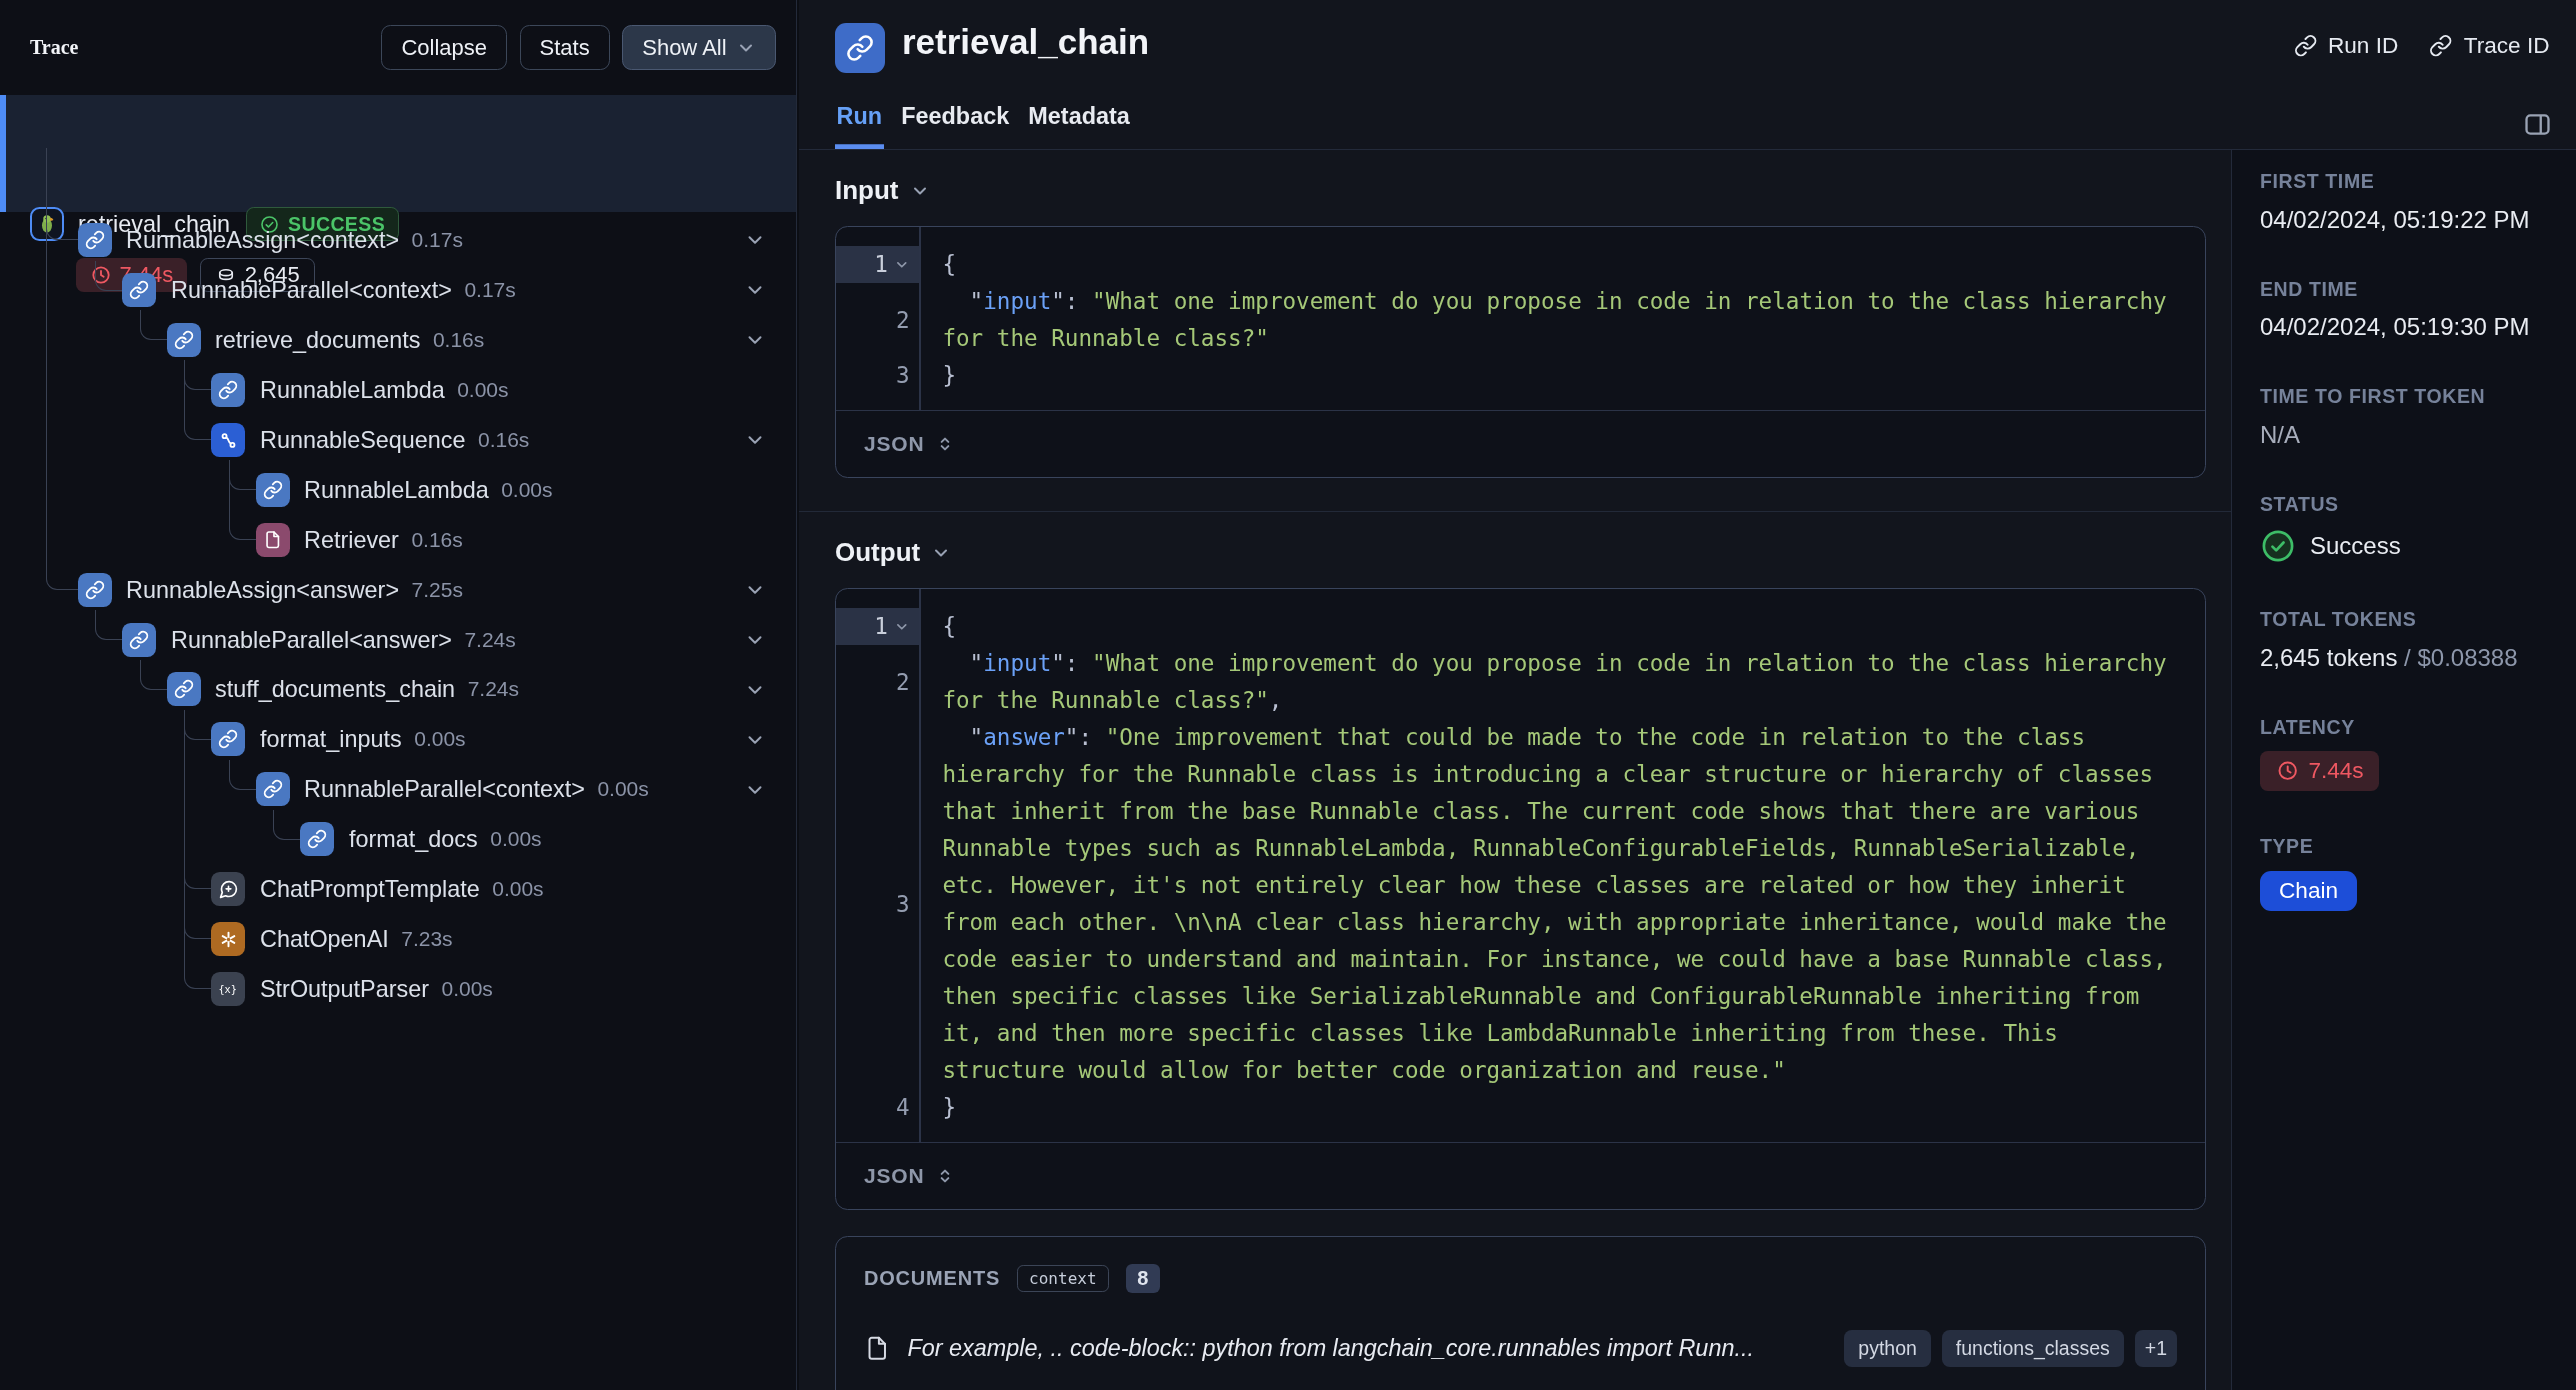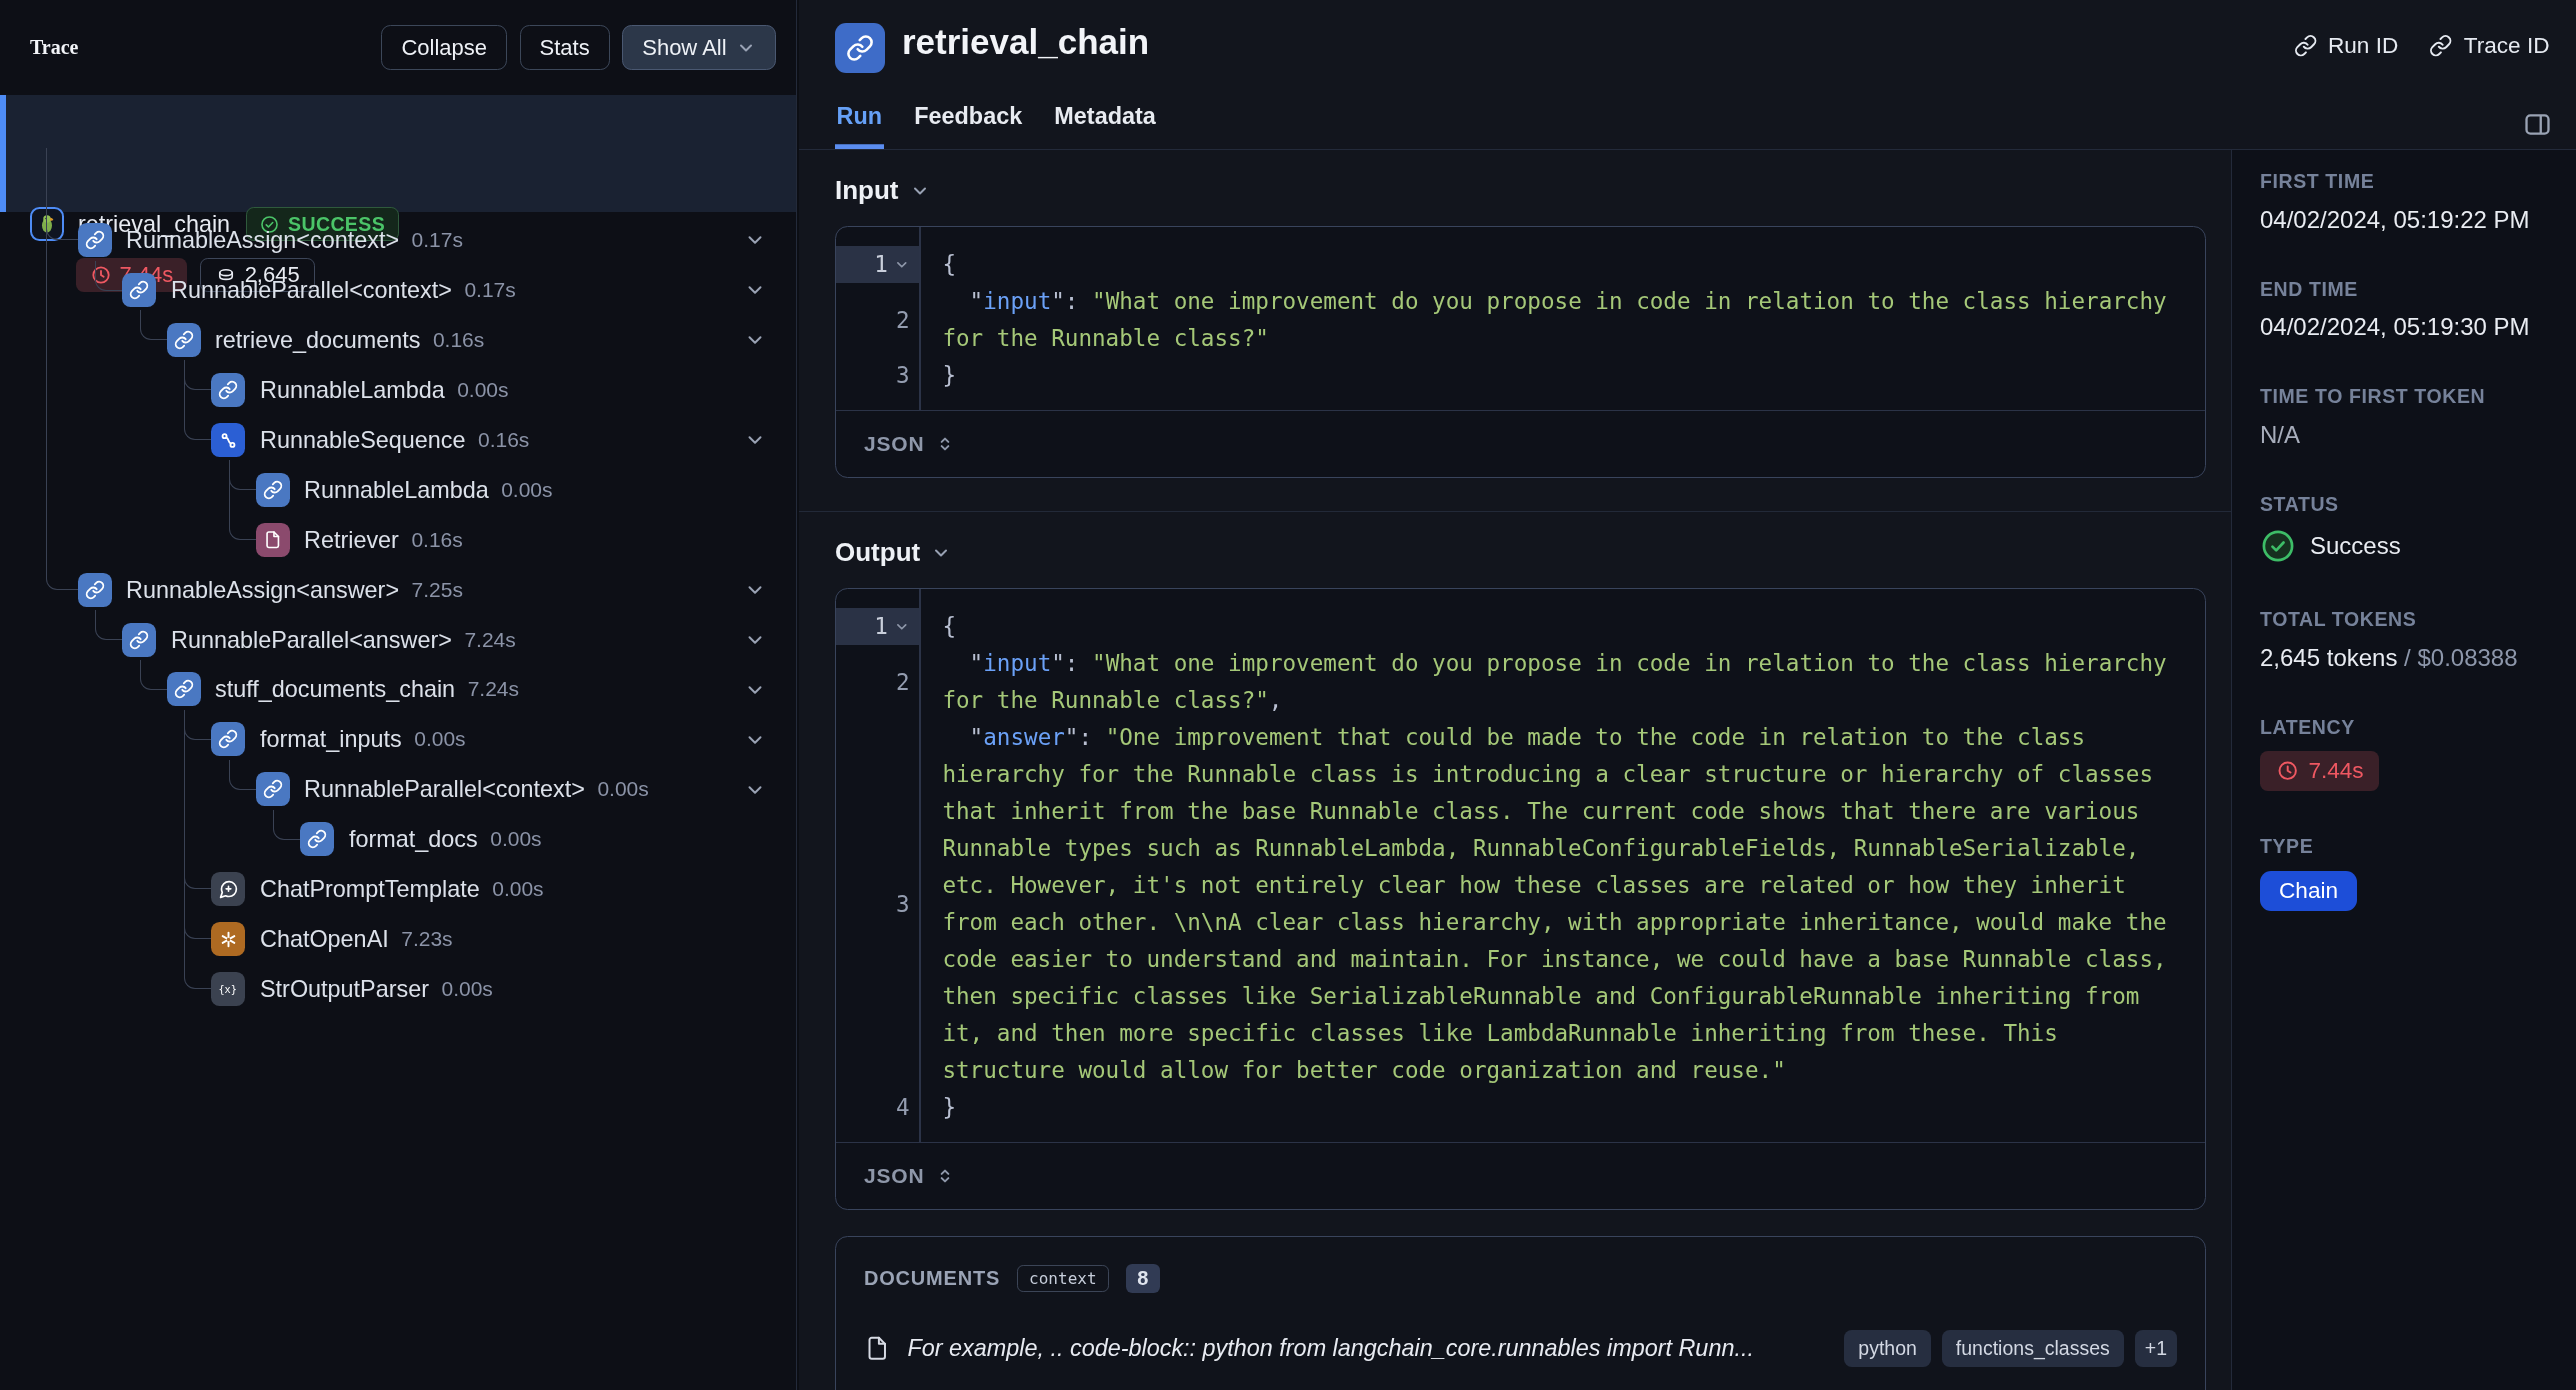--- a/index.html
+++ b/index.html
@@ -33,21 +33,21 @@
   .ticon { position:absolute; width:34px; height:34px; border-radius:8.6px; display:flex; align-items:center; justify-content:center; }
   .tchev { position:absolute; right:30px; width:22px; height:22px; }
   .elbow { position:absolute; border-left:1.6px solid #3a4254; border-bottom:1.6px solid #3a4254; border-bottom-left-radius:11px; }
 
   
   #main-header { position:absolute; left:799px; top:0; width:1777px; height:150px; background:#12151d; border-bottom:1.6px solid #232a3a; }
   .mh-icon { position:absolute; left:36px; top:23.4px; width:50px; height:50px; border-radius:11px; background:#3e6cc8; display:flex; align-items:center; justify-content:center; }
   #main-header h1 { position:absolute; left:103px; top:22px; font-size:35px; font-weight:700; color:#f2f4f8; }
   .mh-right { position:absolute; right:26.5px; top:33px; display:flex; gap:31px; }
   .idbtn { display:flex; align-items:center; gap:11px; color:#e6eaf1; font-size:22.6px; background:none; border:none; font-family:inherit; cursor:pointer; }
-  .tabs { position:absolute; left:36px; bottom:0; display:flex; gap:29px; }
+  .tabs { position:absolute; left:36px; bottom:0; display:flex; gap:16px; }
   .tab { font-size:23.4px; font-weight:600; color:#e8ebf1; padding:0 1.6px 19px; cursor:pointer; }
   .tab.active { color:#66a0f6; box-shadow:inset 0 -4.7px 0 #5b8df0; }
   .panel-toggle { position:absolute; right:23.4px; bottom:9.4px; background:none; border:none; cursor:pointer; }
 
   
   #content { position:absolute; left:799px; top:150px; width:1432px; height:1240px; background:#12151d; overflow:hidden; }
   .io-section { padding:0 25px 0 36px; }
   .sec-heading { display:flex; align-items:center; gap:11px; margin-top:25px; margin-bottom:20px; font-size:26px; font-weight:600; color:#eef1f6; cursor:pointer; }
   .sec-divider { height:1.6px; background:#222938; margin-top:33px; }
 

